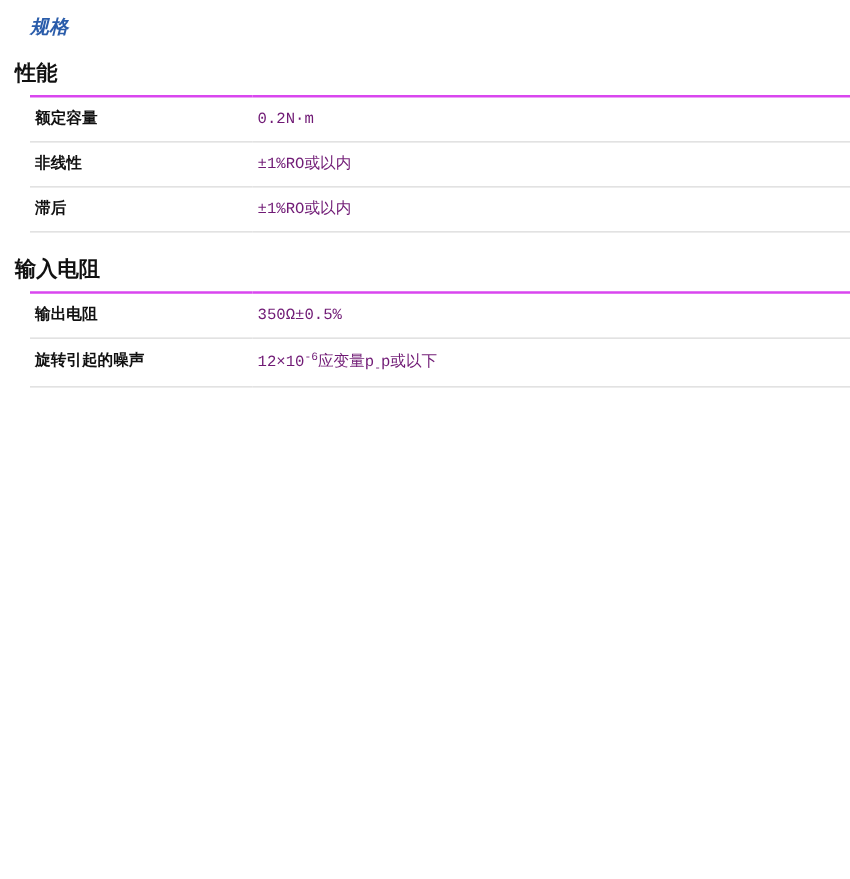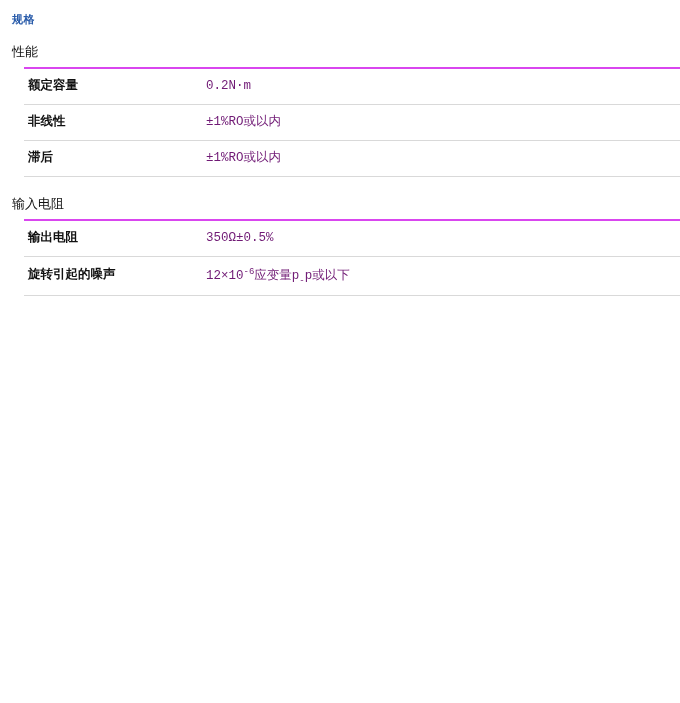--- a/index.html
+++ b/index.html
@@ -24,35 +24,36 @@
   
   .edge-strip {
     position: absolute;
     left: 0;
     top: 0;
     width: 4px;
     height: 703px;
     background: #ffffff;
   }
   .doc-title {
-    font-size: 11px;
+    font-size: 15px;
     font-weight: bold;
     color: #2a5caa;
-    margin: 12px 0 0 4px;
+    margin: 12px 0 0 16px;
     letter-spacing: 0.5px;
+    font-style: italic;
   }
   .section {
     margin-top: 18px;
   }
   .section.first {
     margin-top: 16px;
   }
   .section-title {
-    font-size: 13px;
-    font-weight: normal;
+    font-size: 17px;
+    font-weight: bold;
     color: #111111;
     margin: 16px 0 6px 4px;
   }
   .table {
     width: 664px;
     border-collapse: collapse;
     border-top: 2px solid #d946ef;
     margin-left: 16px;
     font-family: Liberation Mono, monospace;
   }

